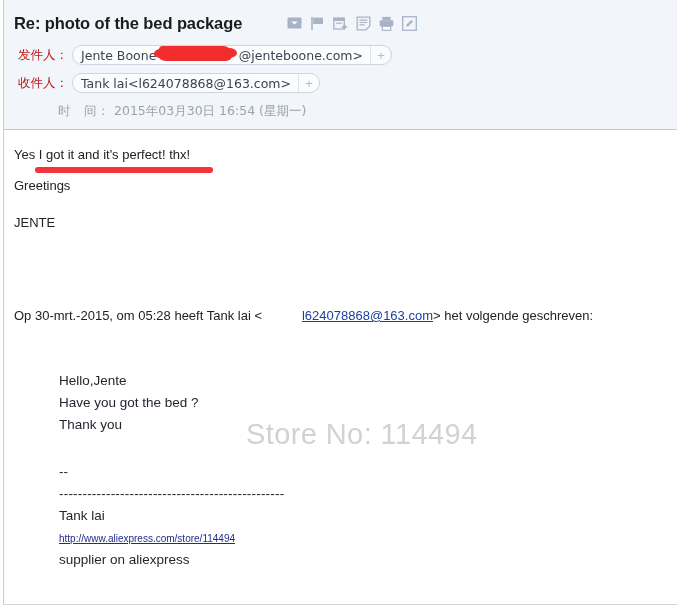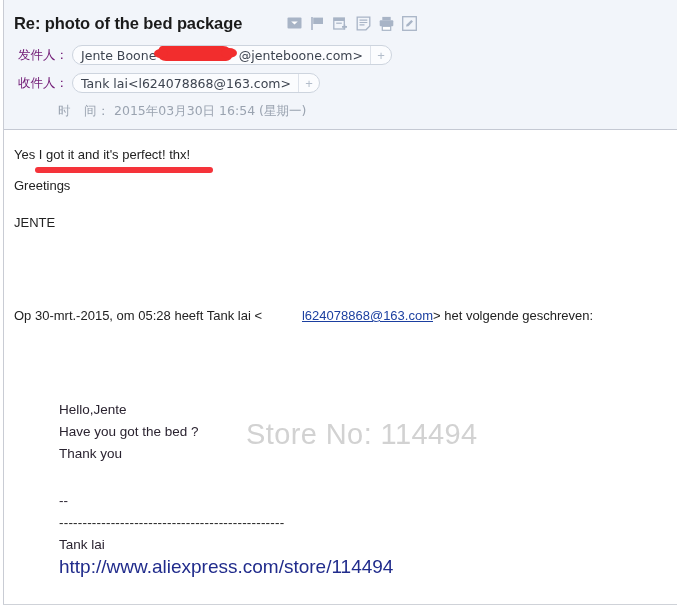--- a/index.html
+++ b/index.html
@@ -87,21 +87,21 @@
     display: flex;
     align-items: center;
     white-space: nowrap;
   }
   .row-sender { top: 44px; }
   .row-recipient { top: 72px; }
   .row-time { top: 100px; }
 
   .field-label {
     font-size: 12.5px;
-    color: #701a75;
+    color: #b91c1c;
     margin-right: 2px;
     font-family: "DejaVu Sans", sans-serif;
   }
   .field-label-time {
     font-size: 12.5px;
     color: #9aa3b0;
     font-family: Liberation Mono, monospace;
     letter-spacing: 0.5px;
     padding-left: 40px;
   }
@@ -213,21 +213,21 @@
     color: #1b3fa0;
     text-decoration: underline;
     cursor: pointer;
     padding-left: 40px;
   }
 
   
   .quoted {
     position: absolute;
     left: 55px;
-    top: 268px;
+    top: 239px;
   }
   .q-line {
     font-size: 13.5px;
     color: #2a2330;
     white-space: nowrap;
     height: 22px;
     line-height: 22px;
     font-family: "Liberation Sans", sans-serif;
   }
   .q-gap { height: 25px; }
@@ -235,22 +235,23 @@
     font-size: 13.5px;
     color: #1c1c1c;
     letter-spacing: 0.2px;
     height: 22px;
     line-height: 22px;
     white-space: nowrap;
     font-family: "Liberation Sans", sans-serif;
   }
   .store-link {
     color: #212c8c;
+    text-decoration: underline;
     cursor: pointer;
-    font-size: 19px;
+    font-size: 10px;
   }
 
   
   .watermark {
     position: absolute;
     left: 242px;
     top: 287px;
     font-size: 29px;
     color: #d2d2d2;
     letter-spacing: 0.4px;
@@ -358,19 +359,20 @@
 
     <div class="quoted">
       <div class="q-line">Hello,Jente</div>
       <div class="q-line">Have you got the bed ?</div>
       <div class="q-line">Thank you</div>
       <div class="q-gap"></div>
       <div class="q-line">--</div>
       <div class="q-dashes">------------------------------------------------</div>
       <div class="q-line">Tank lai</div>
       <div class="q-line"><span class="store-link">http://www.aliexpress.com/store/114494</span></div>
+      <div class="q-line">supplier on aliexpress</div>
     </div>
 
     <div class="watermark">Store No: 114494</div>
 
   </div>
 
 </div>
 
 </body></html>

